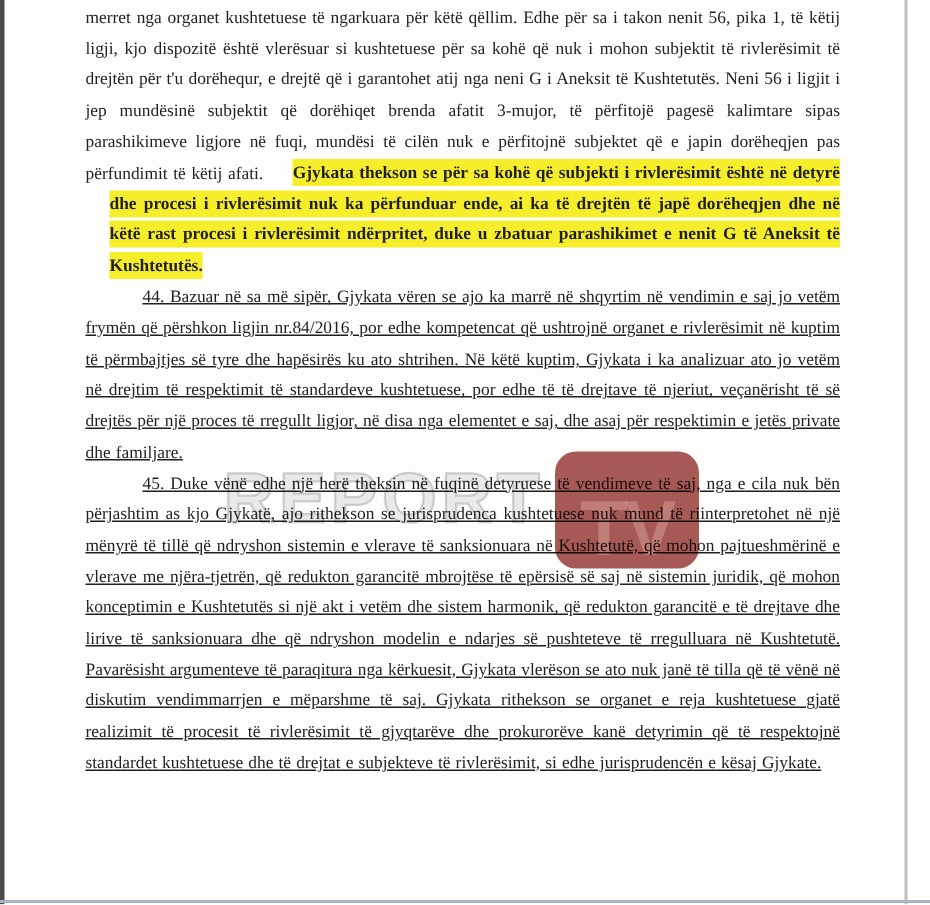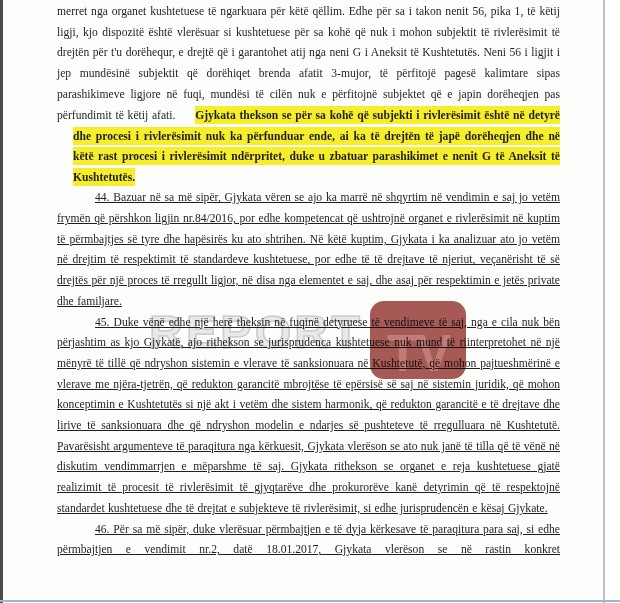--- a/index.html
+++ b/index.html
@@ -104,21 +104,20 @@
 </style>
 </head>
 <body>
 
 <div id="screen">
   <div class="page">
     <div class="doc-body" id="doc-body">
         <p><span>merret nga organet kushtetuese të ngarkuara për këtë qëllim. Edhe për sa i takon nenit 56, pika 1, të këtij ligji, kjo dispozitë është vlerësuar si kushtetuese për sa kohë që nuk i mohon subjektit të rivlerësimit të drejtën për t'u dorëhequr, e drejtë që i garantohet atij nga neni G i Aneksit të Kushtetutës. Neni 56 i ligjit i jep mundësinë subjektit që dorëhiqet brenda afatit 3-mujor, të përfitojë pagesë kalimtare sipas parashikimeve ligjore në fuqi, mundësi të cilën nuk e përfitojnë subjektet që e japin dorëheqjen pas përfundimit të këtij afati. </span><span class="hl">Gjykata thekson se për sa kohë që subjekti i rivlerësimit është në detyrë dhe procesi i rivlerësimit nuk ka përfunduar ende, ai ka të drejtën të japë dorëheqjen dhe në këtë rast procesi i rivlerësimit ndërpritet, duke u zbatuar parashikimet e nenit G të Aneksit të Kushtetutës.</span></p>
         <p class="indent"><span>44. Bazuar në sa më sipër, Gjykata vëren se ajo ka marrë në shqyrtim në vendimin e saj jo vetëm frymën që përshkon ligjin nr.84/2016, por edhe kompetencat që ushtrojnë organet e rivlerësimit në kuptim të përmbajtjes së tyre dhe hapësirës ku ato shtrihen. Në këtë kuptim, Gjykata i ka analizuar ato jo vetëm në drejtim të respektimit të standardeve kushtetuese, por edhe të të drejtave të njeriut, veçanërisht të së drejtës për një proces të rregullt ligjor, në disa nga elementet e saj, dhe asaj për respektimin e jetës private dhe familjare.</span></p>
         <p class="indent"><span>45. Duke vënë edhe një herë theksin në fuqinë detyruese të vendimeve të saj, nga e cila nuk bën përjashtim as kjo Gjykatë, ajo rithekson se jurisprudenca kushtetuese nuk mund të riinterpretohet në një mënyrë të tillë që ndryshon sistemin e vlerave të sanksionuara në Kushtetutë, që mohon pajtueshmërinë e vlerave me njëra-tjetrën, që redukton garancitë mbrojtëse të epërsisë së saj në sistemin juridik, që mohon konceptimin e Kushtetutës si një akt i vetëm dhe sistem harmonik, që redukton garancitë e të drejtave dhe lirive të sanksionuara dhe që ndryshon modelin e ndarjes së pushteteve të rregulluara në Kushtetutë. Pavarësisht argumenteve të paraqitura nga kërkuesit, Gjykata vlerëson se ato nuk janë të tilla që të vënë në diskutim vendimmarrjen e mëparshme të saj. Gjykata rithekson se organet e reja kushtetuese gjatë realizimit të procesit të rivlerësimit të gjyqtarëve dhe prokurorëve kanë detyrimin që të respektojnë standardet kushtetuese dhe të drejtat e subjekteve të rivlerësimit, si edhe jurisprudencën e kësaj Gjykate.</span></p>
-        <p class="indent justify-last"><span>46. Për sa më sipër, duke vlerësuar përmbajtjen e të dyja kërkesave të paraqitura para saj, si edhe përmbajtjen e vendimit nr.2, datë 18.01.2017, Gjykata vlerëson se në rastin konkret</span></p>
       </div>
   </div>
 
   <div class="watermark">
     <span class="wm-brand">REPORT</span>
     <span class="wm-tv-box">
       <span class="wm-tv">TV</span>
     </span>
   </div>
 

